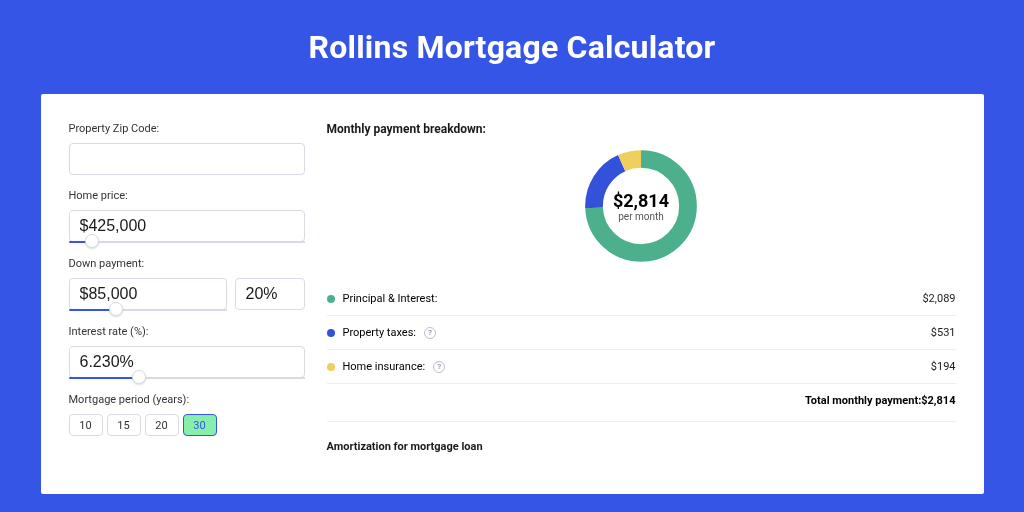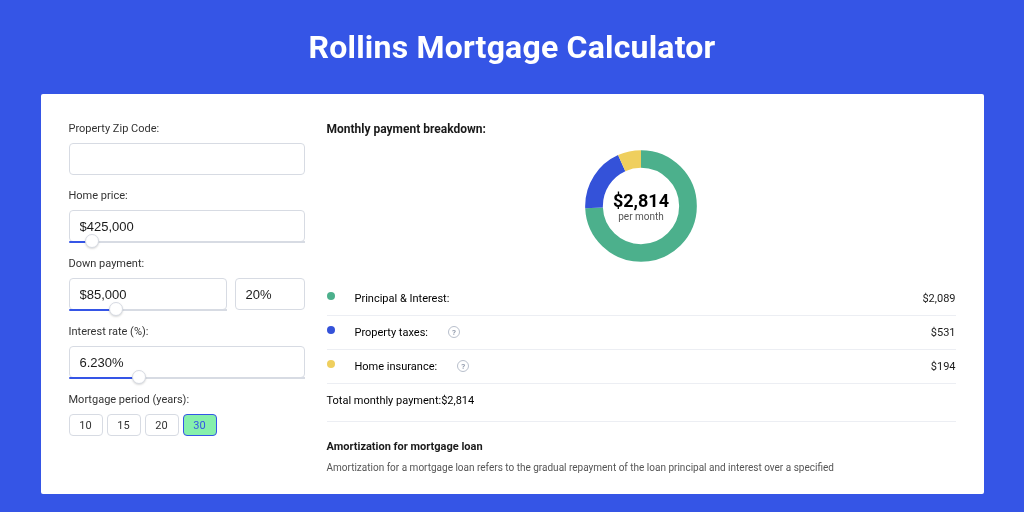--- a/index.html
+++ b/index.html
@@ -37,21 +37,21 @@
     color: #333;
     margin-bottom: 8px;
     display: block;
   }
   .text-input {
     width: 100%;
     height: 32px;
     border: 1px solid #d7dbe3;
     border-radius: 4px;
     padding: 0 10px;
-    font-size: 13px;
+    font-size: 16px;
     color: #1a1a1a;
     background: #fff;
   }
   .field-block { margin-bottom: 14px; position: relative; }
   .slider-track {
     height: 2px;
     background: #3555e6;
     margin-top: -1px;
     border-radius: 2px;
     position: relative;
@@ -124,31 +124,31 @@
   .donut-amount { font-weight: 700; font-size: 18px; }
   .donut-sub { font-size: 10px; color: #555; }
 
   .legend-row {
     display: flex; justify-content: space-between; align-items: center;
     padding: 10px 0;
     border-bottom: 1px solid #eceef3;
     font-size: 11px;
   }
   .legend-row:last-of-type { border-bottom: 1px solid #eceef3; }
-  .legend-left { display: flex; gap: 20px; }
+  .legend-left { display: flex; align-items: center; gap: 8px; }
   .dot { width: 8px; height: 8px; border-radius: 50%; }
   .dot-green { background: #4cb08c; }
   .dot-blue  { background: #3452d9; }
   .dot-yellow{ background: #efcf5e; }
   .legend-val { font-weight: 400; color: #1a1a1a; }
   .total-row {
-    display: flex; justify-content: flex-start;
+    display: flex; justify-content: flex-end;
     padding: 10px 0 14px;
     font-size: 11px;
-    font-weight: 400;
+    font-weight: 700;
     border-bottom: 1px solid #eceef3;
   }
 
   .info-icon {
     width: 12px; height: 12px; border-radius: 50%;
     border: 1px solid #b8bfcc;
     display: inline-flex; align-items: center; justify-content: center;
     font-size: 8px; color: #8a94a6; font-weight: 600;
   }
 
@@ -258,16 +258,15 @@
       </div>
       <span class="legend-val">$194</span>
     </div>
 
     <div class="total-row">
       <span>Total monthly payment:</span>
       <span>$2,814</span>
     </div>
 
     <div class="amort-title">Amortization for mortgage loan</div>
-    <div class="amort-text">Amortization for a mortgage loan refers to the gradual repayment of the loan principal and interest over a specified</div>
 
   </div>
 </div>
 
 </body></html>

